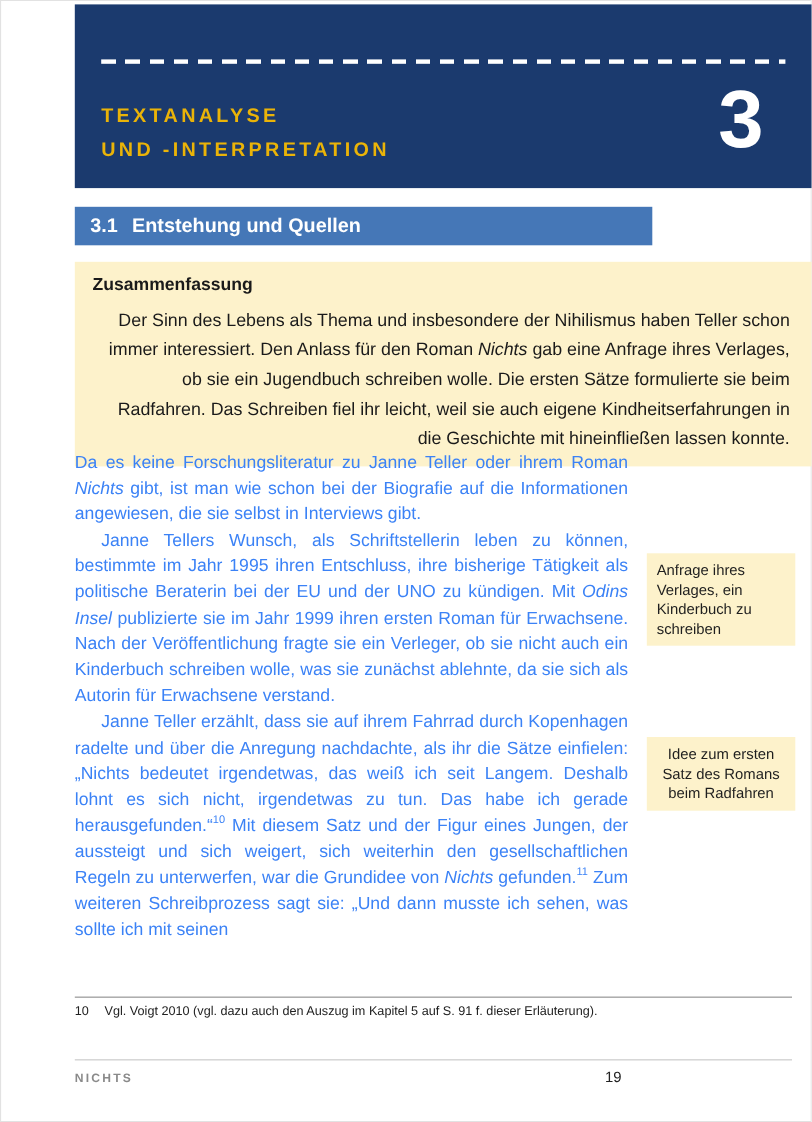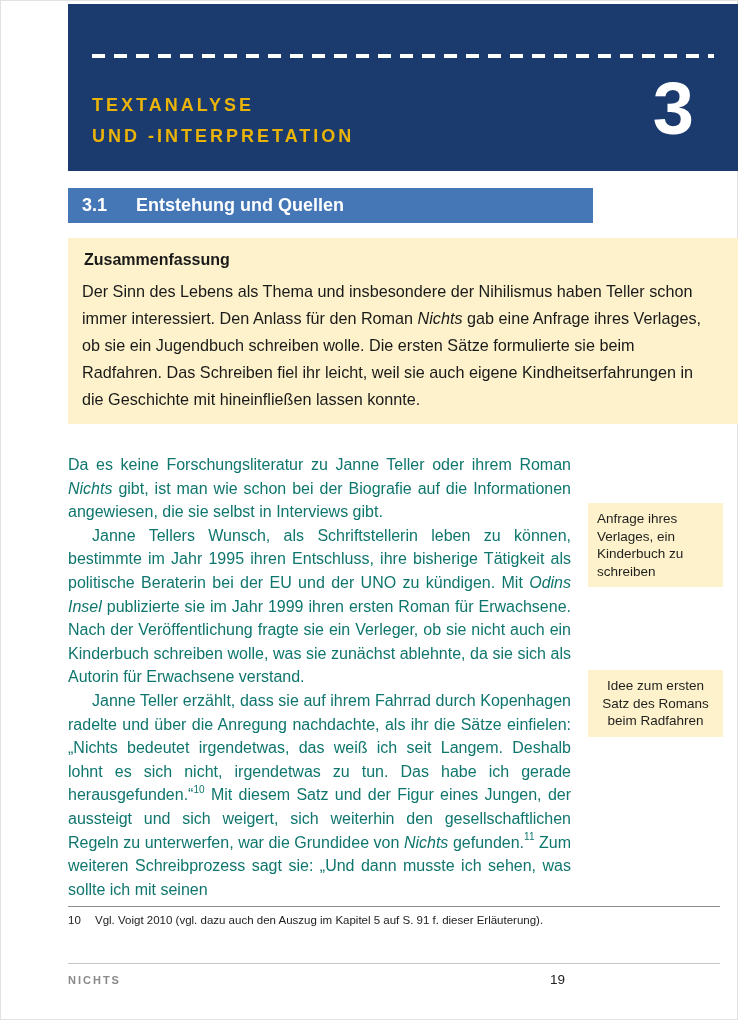--- a/index.html
+++ b/index.html
@@ -30,35 +30,35 @@
     position:absolute;right:44px;top:68px;
     color:#fff;font-size:74px;font-weight:bold;line-height:1;
   }
   
   .section-bar{
     position:absolute;left:68px;top:188px;width:511px;height:35px;
     background:var(--section-bg,#4577b7);
     color:#fff;font-size:18px;font-weight:bold;line-height:35px;
     padding-left:14px;
   }
-  .sec-num{margin-right:29px;}
+  .sec-num{margin-right:13px;}
   
   .summary{
     position:absolute;left:68px;right:0;top:238px;
     background:var(--summary-bg,#fdf2cb);
     padding:12px 20px 11px 14px;
     box-sizing:border-box;
   }
   .summary h2{margin:0 0 9px 2px;font-size:16px;line-height:19px;}
-  .summary p{margin:0;font-size:16.2px;line-height:27px;text-align:left;}
+  .summary p{margin:0;font-size:16.2px;line-height:27px;text-align:right;}
   
   .body-text{
-    position:absolute;left:68px;top:453px;width:503px;
+    position:absolute;left:68px;top:409px;width:503px;
     font-size:16px;line-height:23.6px;text-align:justify;
-    color:#0f766e;
+    color:#3b82f6;
   }
   .para{margin:0;}
   .indent{text-indent:24px;}
   .it{font-style:italic;}
   sup{font-size:10px;line-height:0;position:relative;top:-1px;vertical-align:super;}
   
   .margin-note{
     position:absolute;left:588px;width:135px;
     background:var(--summary-bg,#fdf2cb);
     font-size:13.5px;line-height:17.5px;

